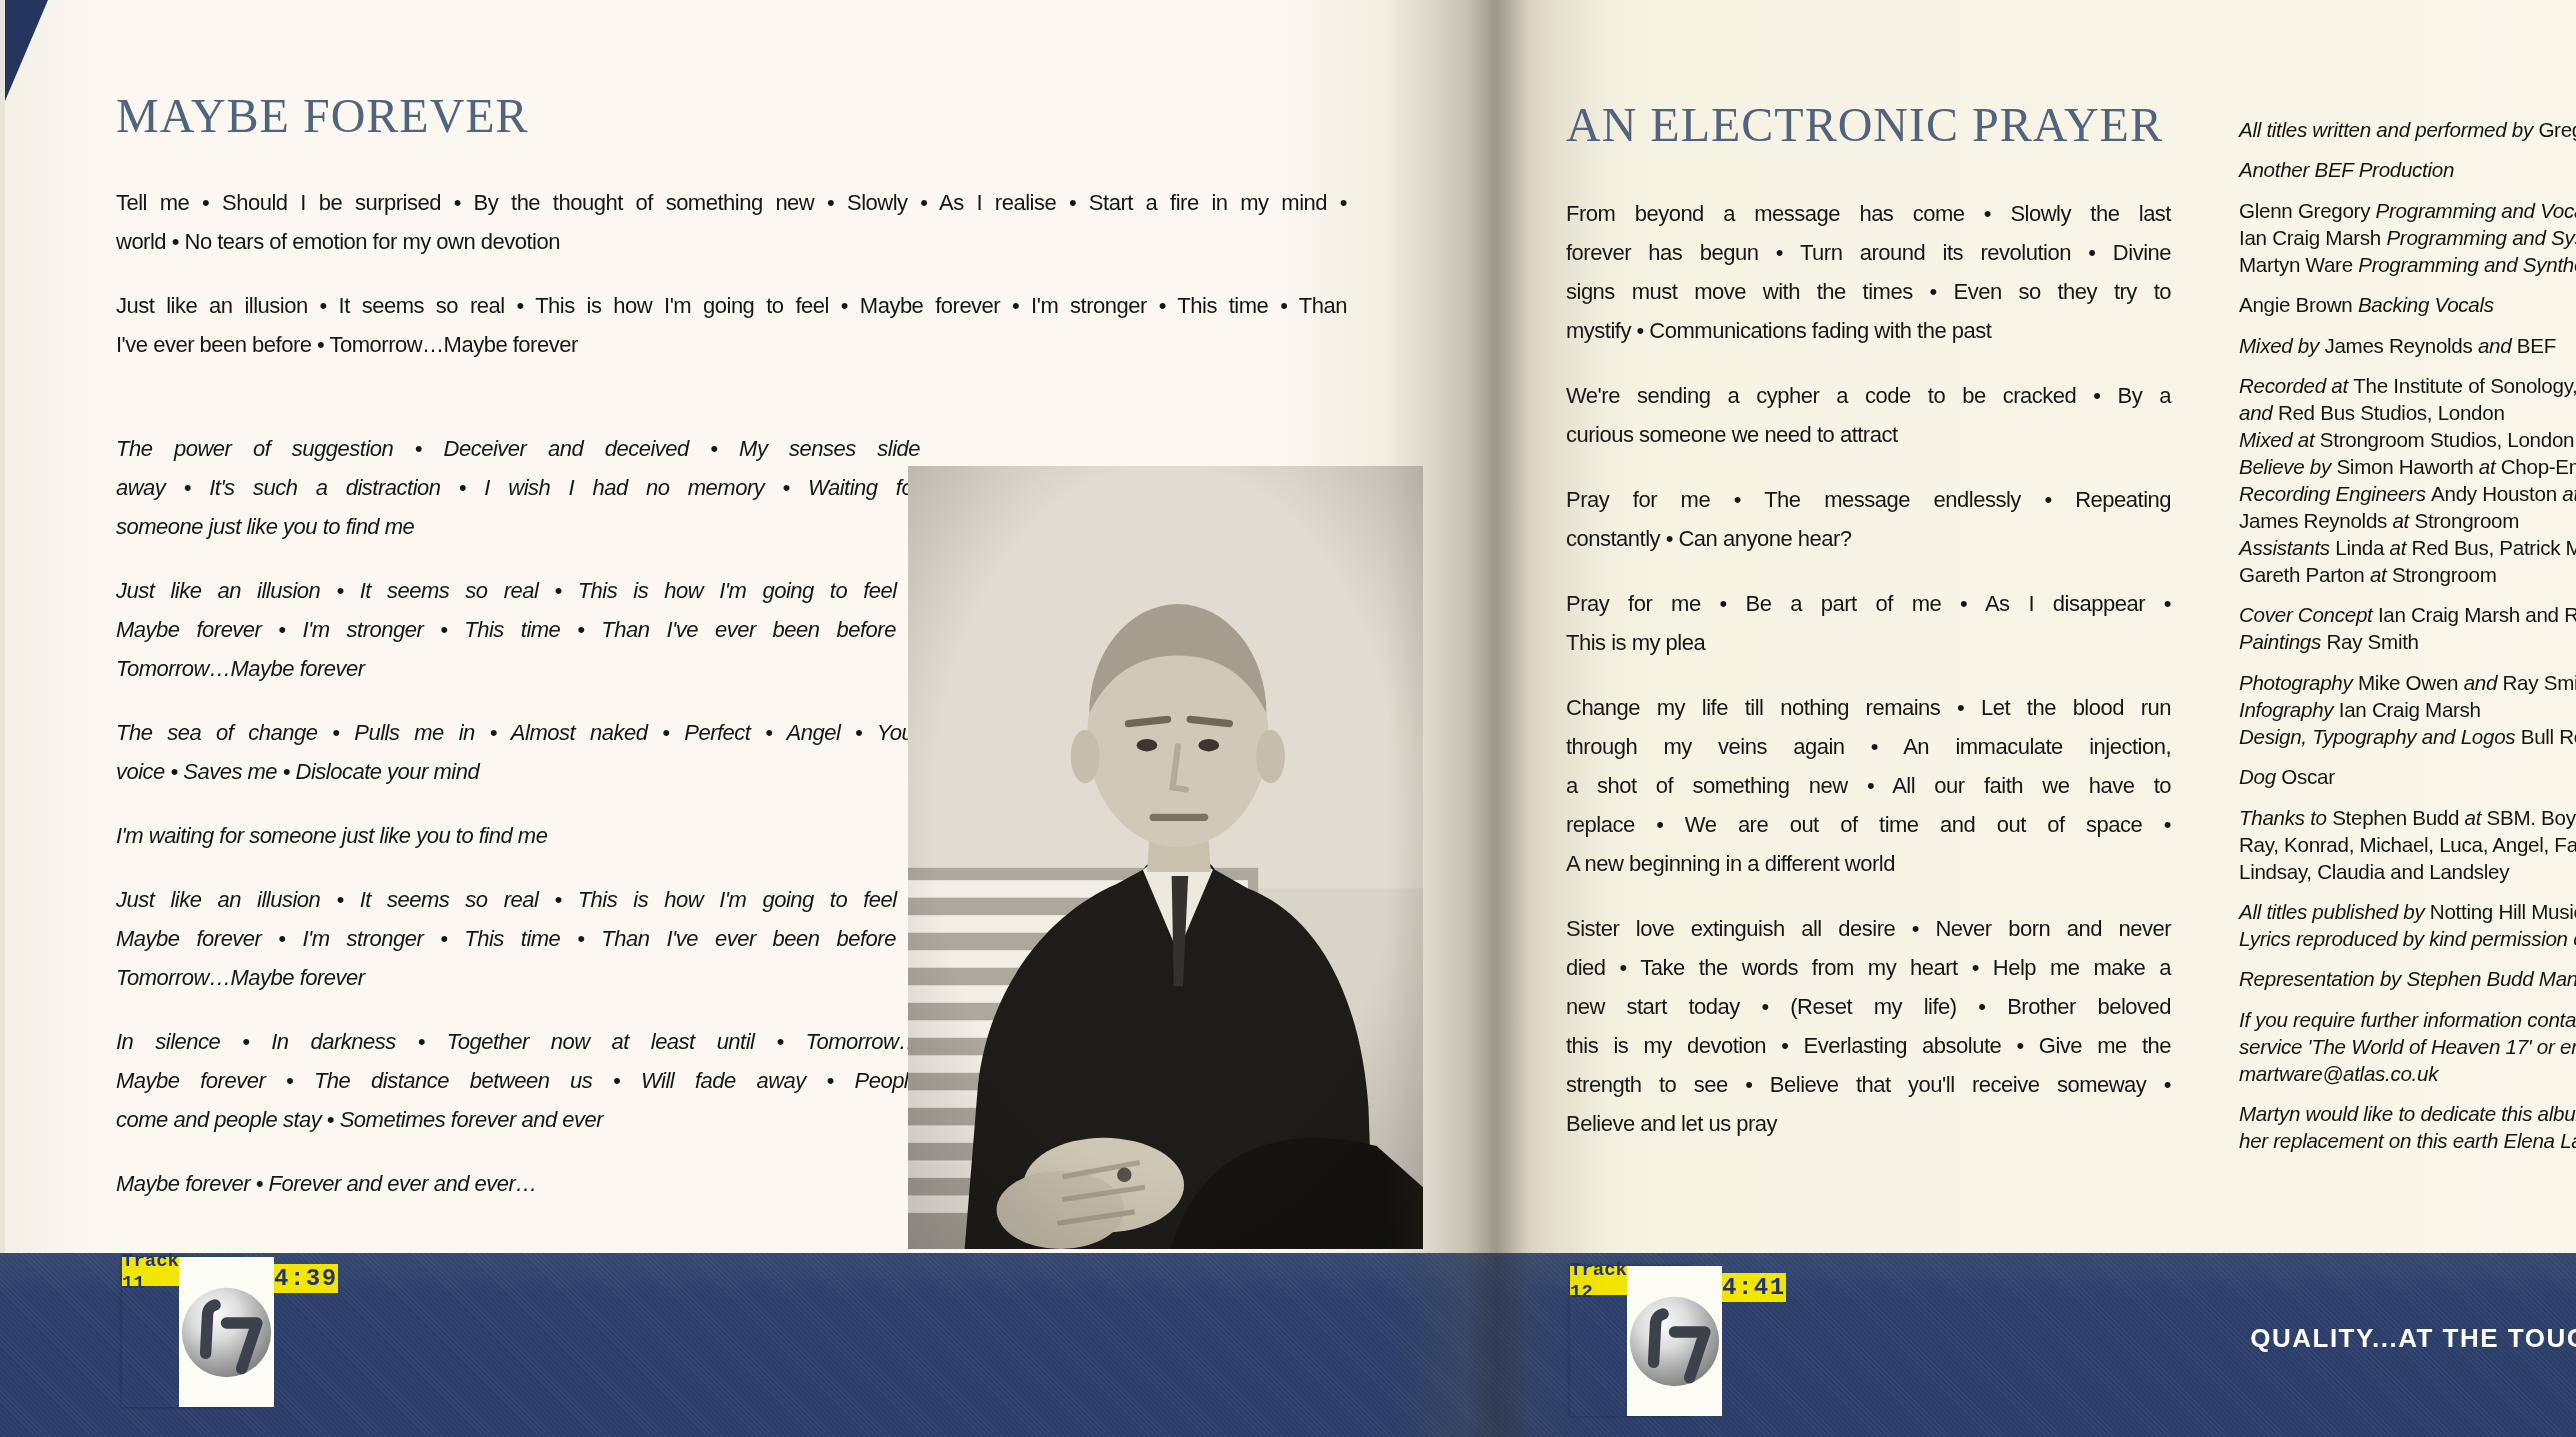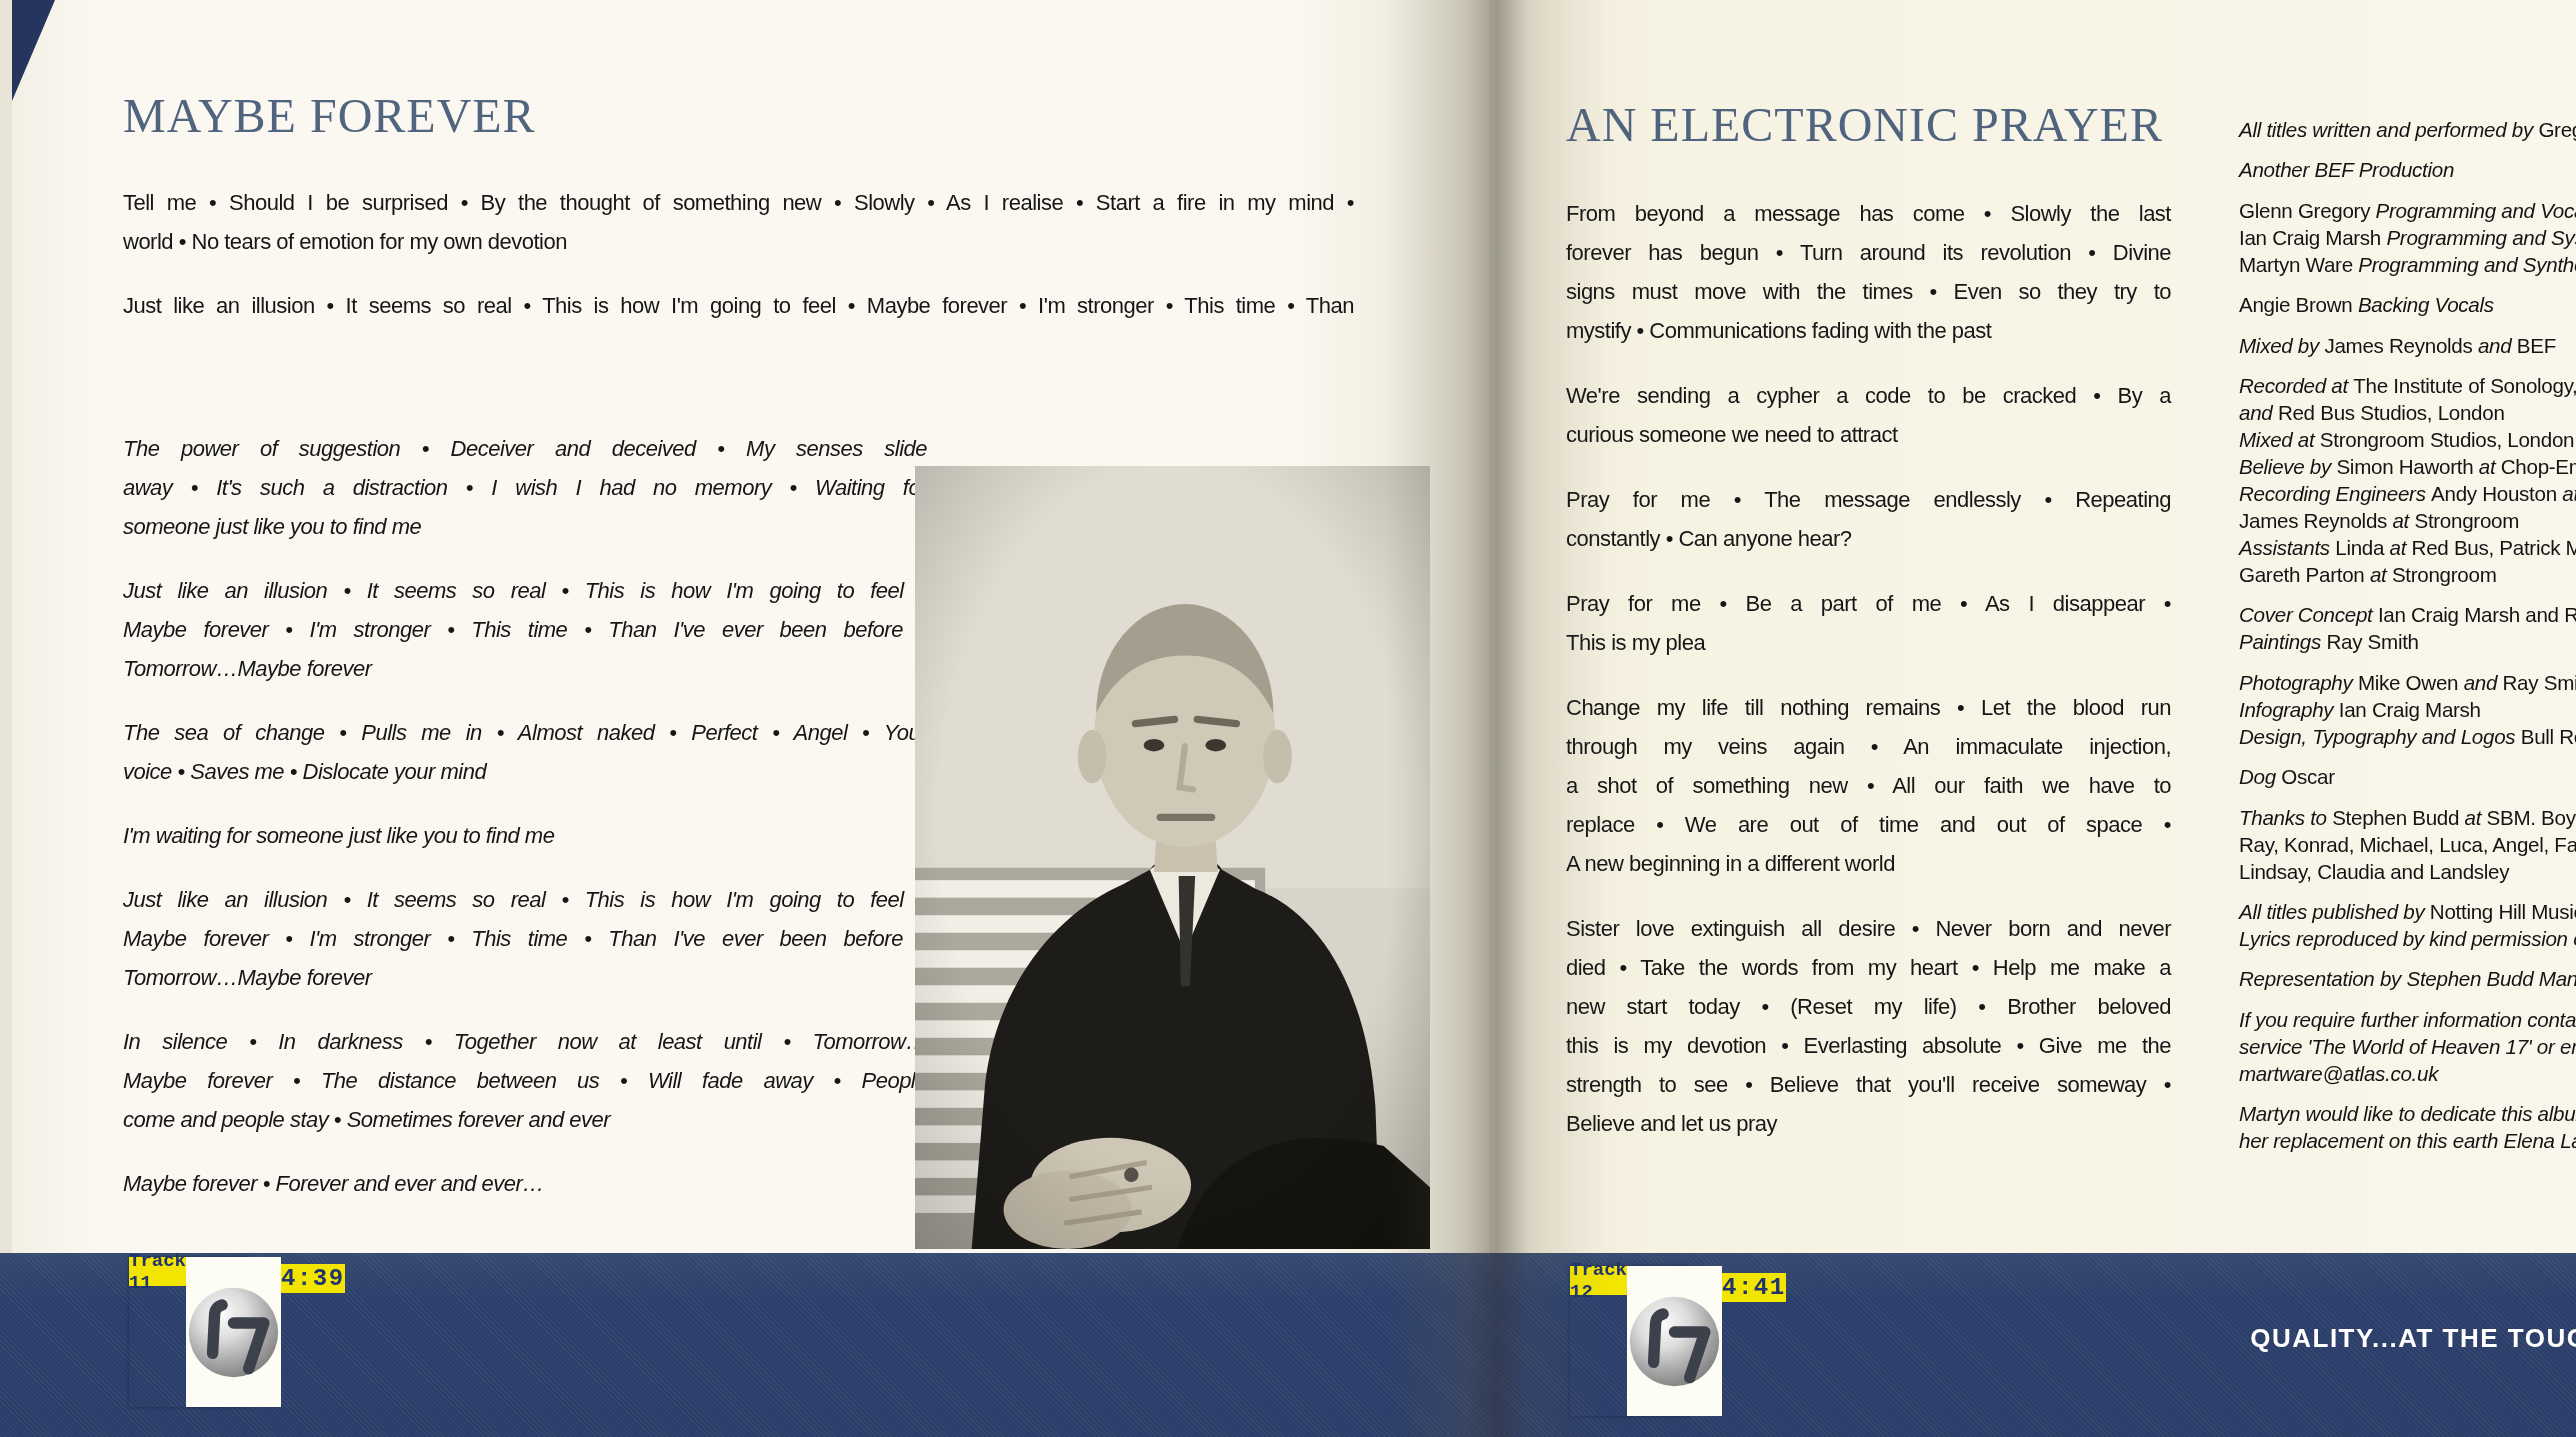--- a/index.html
+++ b/index.html
@@ -1,20 +1,20 @@
 <!DOCTYPE html>
 <html style="font-size:8.2px"><head>
 <meta charset="utf-8">
 <style>
   html,body{margin:0;padding:0;}
   body{width:2901px;height:1437px;position:relative;overflow:hidden;
        font-family:"Liberation Sans",sans-serif;background:#e8e4d8;}
 
   .page{position:absolute;top:0;height:1437px;}
-  .page-left{left:12px;width:1489px;
+  .page-left{left:5px;width:1489px;
     background:linear-gradient(90deg,#f3f1e6 0%,#faf8f0 6%,#faf8f0 86%,#ece8da 96%,#ddd8c8 100%);}
   .page-right{left:1489px;width:1412px;
     background:linear-gradient(90deg,#d9d4c2 0%,#efead8 4%,#f7f3e3 12%,#f8f5e8 55%,#faf8ee 100%);}
 
   .corner-wedge{position:absolute;left:0;top:0;width:43px;height:101px;
     background:#26355e;clip-path:polygon(0 0,100% 0,0 100%);}
 
   .band{position:absolute;left:0;top:1253px;width:2901px;height:184px;z-index:3;
     background:linear-gradient(180deg,#36496f 0%,#2c3f6b 25%,#2b3d68 100%);}
   .band::after{content:"";position:absolute;inset:0;opacity:.10;
@@ -67,20 +67,21 @@
   <div class="page page-left">
     <div class="corner-wedge"></div>
     <h1 class="title" id="title-left">MAYBE FOREVER</h1>
     <div class="lyrics" id="lyrics-left-wide">
         <div class="para">
           <div class="line just">Tell me • Should I be surprised • By the thought of something new • Slowly • As I realise • Start a fire in my mind •</div>
           <div class="line">world • No tears of emotion for my own devotion</div>
         </div>
         <div class="para">
           <div class="line just">Just like an illusion • It seems so real • This is how I'm going to feel • Maybe forever • I'm stronger • This time • Than</div>
+          <div class="line">I've ever been before • Tomorrow…Maybe forever</div>
         </div>
       </div>
     <div class="lyrics" id="lyrics-left-narrow">
         <div class="para">
           <div class="line just">The power of suggestion • Deceiver and deceived • My senses slide</div>
           <div class="line just">away • It's such a distraction • I wish I had no memory • Waiting for</div>
           <div class="line">someone just like you to find me</div>
         </div>
         <div class="para">
           <div class="line just">Just like an illusion • It seems so real • This is how I'm going to feel •</div>

